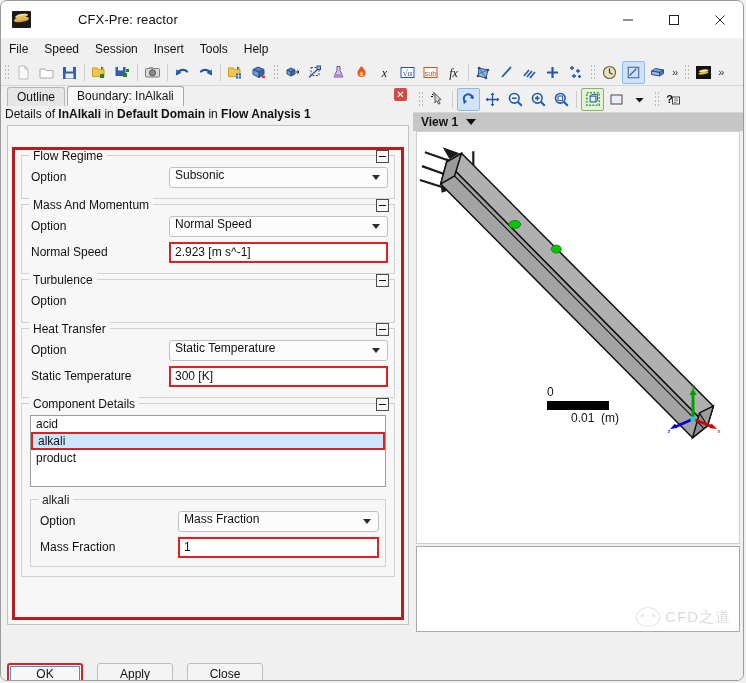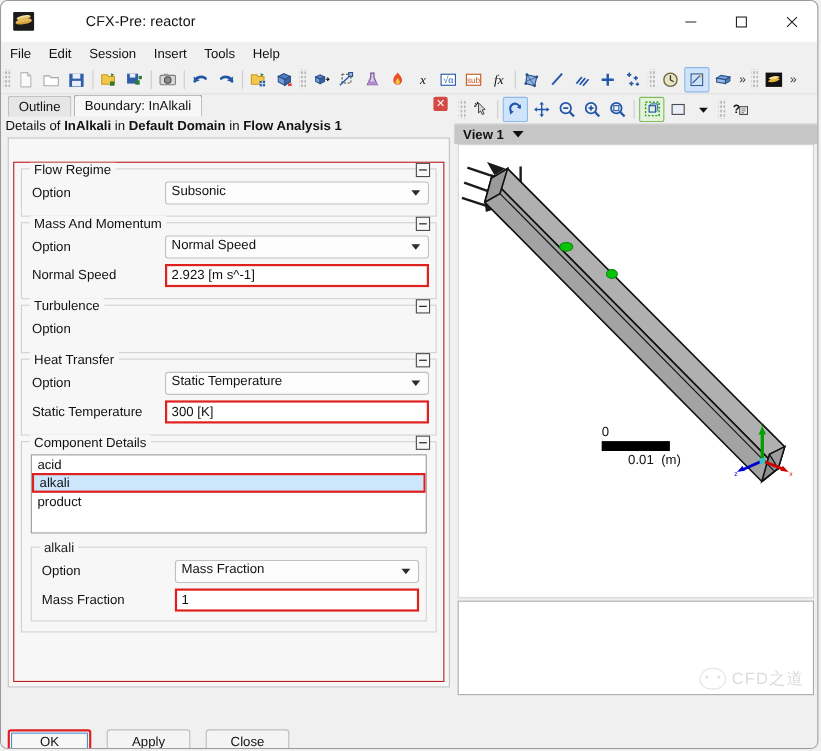--- a/index.html
+++ b/index.html
@@ -109,41 +109,41 @@
   }
   .subtabs{display:flex;align-items:flex-end;height:21px;padding-left:4px;padding-top:2px;}
   .stab{
     height:18px;line-height:18px;padding:0 8px;font-size:12px;
     border:1px solid #bdbdbd;border-bottom:none;background:#ececec;
     border-radius:3px 3px 0 0;margin-right:1px;color:#111;
   }
   .stab.sel{background:#fbfbfb;height:19px;line-height:19px;}
   .panel-body{
     position:absolute;left:4px;right:4px;top:21px;bottom:4px;
-    background:#f7f7f7;border:1px solid #b91c1c;overflow:hidden;
+    background:#f7f7f7;border:3px solid #b91c1c;overflow:hidden;
     padding:5px 4px 0 4px;box-sizing:border-box;
   }
 
   
   .grp{
     border:1px solid #d2d2d2;margin:0 2px 5px 2px;position:relative;
     padding:9px 6px 7px 6px;
   }
   .grp > .grp-title{
     position:absolute;top:-7px;left:7px;background:#f7f7f7;
     padding:0 4px;font-size:12px;color:#111;
   }
   .collapse{
     position:absolute;right:5px;top:-6px;width:11px;height:11px;
     border:1px solid #4a4a4a;background:#f7f7f7;
     display:flex;align-items:center;justify-content:center;
   }
   .collapse:before{content:"";width:7px;height:1px;background:#111;}
 
-  .row{display:flex;align-items:center;height:24px;margin-bottom:2px;}
+  .row{display:flex;align-items:center;height:24px;margin-bottom:2px;gap:17px;}
   .row .lbl{width:121px;flex:none;font-size:12px;padding-left:3px;color:#111;}
   .combo{
     flex:1;height:21px;box-sizing:border-box;background:#fcfcfc;
     border:1px solid #c0c0c0;border-radius:3px;display:flex;
     padding:0 5px;font-size:12px;color:#111;position:relative;
   }
   .combo .caret{
     position:absolute;right:7px;top:50%;margin-top:-2px;
     width:0;height:0;border-left:4.5px solid transparent;
     border-right:4.5px solid transparent;border-top:5px solid #2b2b2b;
@@ -256,21 +256,21 @@
         <svg width="12" height="12" viewBox="0 0 12 12">
             <line x1="1.5" y1="1.5" x2="10.5" y2="10.5" stroke="#222" stroke-width="1"></line>
             <line x1="10.5" y1="1.5" x2="1.5" y2="10.5" stroke="#222" stroke-width="1"></line>
           </svg>
       </div>
     </div>
   </div>
 
   <div class="menubar">
     <div class="menu-item">File</div>
-    <div class="menu-item">Edit</div>
+    <div class="menu-item">Speed</div>
     <div class="menu-item">Session</div>
     <div class="menu-item">Insert</div>
     <div class="menu-item">Tools</div>
     <div class="menu-item">Help</div>
   </div>
 
   <div class="toolbars">
     <div class="grip"></div>
 
     <div class="tb-group">

